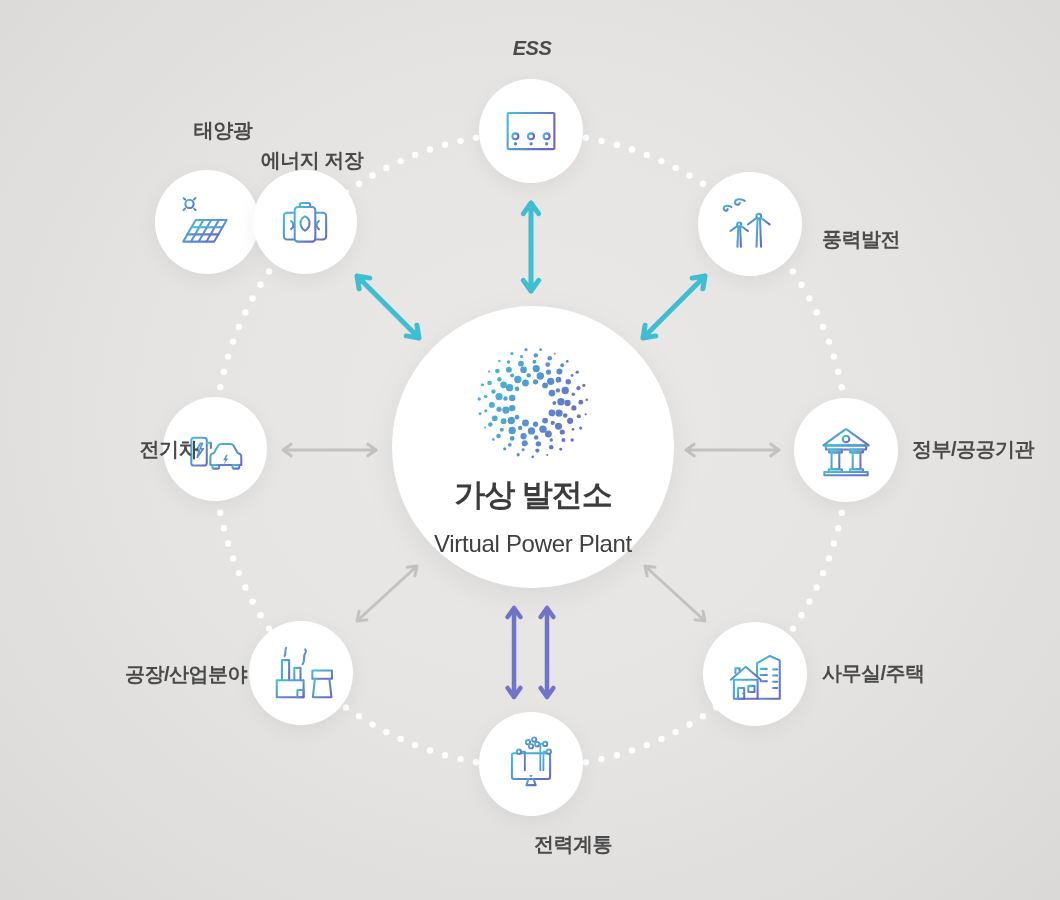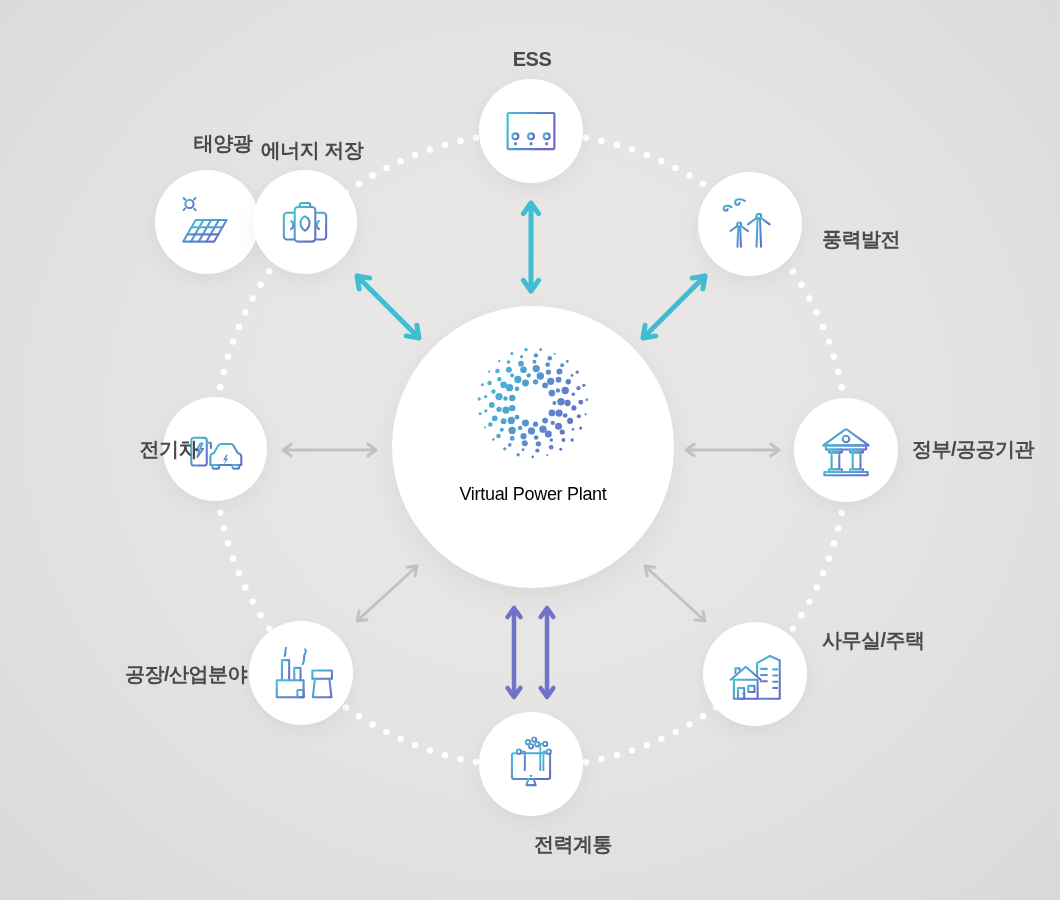--- a/index.html
+++ b/index.html
@@ -9,21 +9,21 @@
   #overlay{position:absolute;left:0;top:0;z-index:1;}
   .node{position:absolute;width:104px;height:104px;border-radius:50%;background:#fff;
     z-index:2;display:flex;align-items:center;justify-content:center;
     box-shadow:0 6px 18px rgba(120,120,120,0.10);}
   .node svg{display:block;}
   .center-circle{position:absolute;left:392px;top:306px;width:282px;height:282px;border-radius:50%;
     background:#fff;z-index:2;display:flex;flex-direction:column;align-items:center;
     box-shadow:0 8px 30px rgba(110,110,110,0.12);}
   .center-circle .logo{margin-top:36px;}
   .center-title{margin-top:10px;font-size:31px;font-weight:800;color:#3c3c3c;letter-spacing:-1px;}
-  .center-subtitle{margin-top:20px;font-size:18px;font-weight:400;color:#000000;letter-spacing:-0.3px;}
+  .center-subtitle{margin-top:14px;font-size:24px;font-weight:400;color:#404040;letter-spacing:-0.3px;}
   .label{position:absolute;z-index:3;font-size:20px;font-weight:700;color:#4a4a4a;
     letter-spacing:-0.5px;white-space:nowrap;transform:translate(-50%,-50%);}
   .label-left{transform:translate(0,-50%);}
   .label-right{transform:translate(-100%,-50%);}
 </style>
 </head>
 <body>
 
 <div class="stage">
 
@@ -500,26 +500,27 @@
         <circle cx="103.5" cy="29.7" r="1.63" fill="rgb(98,124,201)"></circle>
         <circle cx="110.0" cy="42.6" r="1.58" fill="rgb(102,116,200)"></circle>
         <circle cx="112.9" cy="56.7" r="1.22" fill="rgb(104,110,199)"></circle>
         <circle cx="111.8" cy="71.1" r="1.08" fill="rgb(106,107,198)"></circle>
         <circle cx="106.9" cy="84.7" r="1.50" fill="rgb(106,108,198)"></circle>
         <circle cx="98.5" cy="96.4" r="1.65" fill="rgb(104,111,199)"></circle>
         <circle cx="87.3" cy="105.4" r="1.46" fill="rgb(101,116,200)"></circle>
         <circle cx="74.0" cy="111.1" r="1.02" fill="rgb(98,125,201)"></circle>
         <circle cx="59.7" cy="113.0" r="1.27" fill="rgb(93,134,203)"></circle>
       </svg>
+    <div class="center-title">가상 발전소</div>
     <div class="center-subtitle">Virtual Power Plant</div>
   </div>
 
-  <div class="label" style="left:532px;top:59px;">ESS</div>
-  <div class="label" style="left:223px;top:143px;">태양광</div>
-  <div class="label" style="left:312px;top:150px;">에너지 저장</div>
+  <div class="label" style="left:532px;top:48px;font-style:italic;">ESS</div>
+  <div class="label" style="left:223px;top:130px;">태양광</div>
+  <div class="label" style="left:312px;top:160px;">에너지 저장</div>
   <div class="label label-left" style="left:822px;top:239px;">풍력발전</div>
   <div class="label label-right" style="left:153px;top:449px;margin-left:45px;">전기차</div>
   <div class="label label-left" style="left:912px;top:449px;">정부/공공기관</div>
   <div class="label label-right" style="left:247px;top:674px;">공장/산업분야</div>
-  <div class="label label-left" style="left:822px;top:640px;">사무실/주택</div>
+  <div class="label label-left" style="left:822px;top:673px;">사무실/주택</div>
   <div class="label" style="left:532px;top:844px;margin-left:41px;">전력계통</div>
 
 </div>
 
 </body></html>

